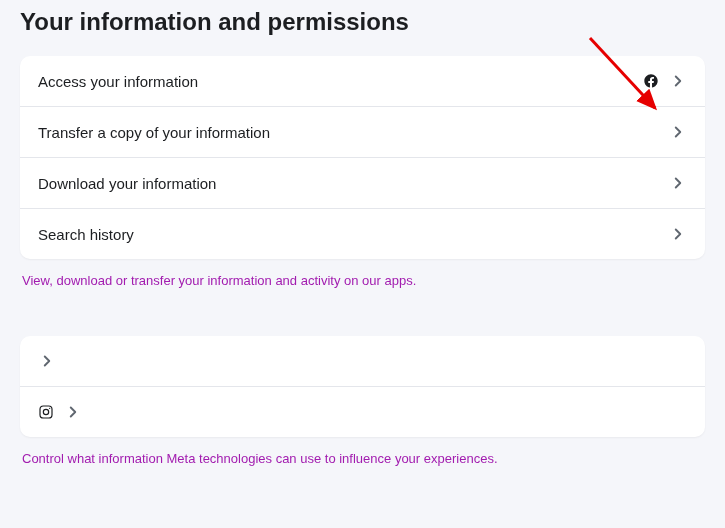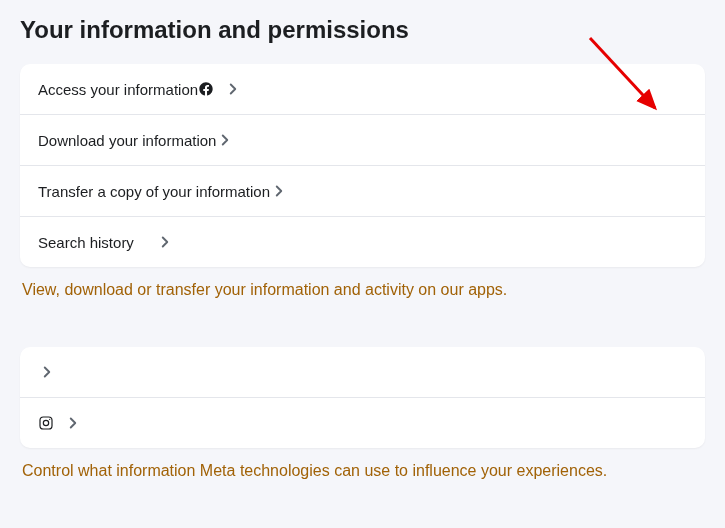--- a/index.html
+++ b/index.html
@@ -14,32 +14,32 @@
       height: 528px;
       padding: 0;
     }
     .container {
       padding: 0 20px;
     }
     .page-title {
       font-size: 24px;
       font-weight: 700;
       color: #1c1e21;
-      padding: 16px 0 20px 0;
+      padding: 8px 0 20px 0;
     }
     .card {
       background-color: #ffffff;
       border-radius: 10px;
       overflow: hidden;
       box-shadow: 0 1px 2px rgba(0,0,0,0.05);
     }
     .row {
       display: flex;
       align-items: center;
-      justify-content: flex-start;
+      justify-content: space-between;
       padding: 16px 18px;
       border-bottom: 1px solid #e4e6eb;
       cursor: pointer;
     }
     .row:last-child {
       border-bottom: none;
       gap: 22px;
     }
     .row-label {
       font-size: 15px;
@@ -53,22 +53,22 @@
     }
     .chevron {
       color: #606770;
       display: inline-flex;
     }
     .platform-icon {
       color: #1c1e21;
       display: inline-flex;
     }
     .helper-text {
-      font-size: 16px;
-      color: #a16207;
+      font-size: 13px;
+      color: #a21caf;
       padding: 14px 2px 0 2px;
     }
     .spacer {
       height: 48px;
     }
     .annotation-arrow {
       position: absolute;
       top: 28px;
       left: 580px;
       pointer-events: none;
@@ -93,32 +93,32 @@
         </span>
         <span class="chevron">
           <svg width="18" height="18" viewBox="0 0 24 24" fill="none" stroke="currentColor" stroke-width="2.5" stroke-linecap="round" stroke-linejoin="round">
             <polyline points="9 18 15 12 9 6"></polyline>
           </svg>
         </span>
       </span>
     </div>
 
     <div class="row">
-      <span class="row-label">Download your information</span>
+      <span class="row-label">Transfer a copy of your information</span>
       <span class="row-right">
         <span class="chevron">
           <svg width="18" height="18" viewBox="0 0 24 24" fill="none" stroke="currentColor" stroke-width="2.5" stroke-linecap="round" stroke-linejoin="round">
             <polyline points="9 18 15 12 9 6"></polyline>
           </svg>
         </span>
       </span>
     </div>
 
     <div class="row">
-      <span class="row-label">Transfer a copy of your information</span>
+      <span class="row-label">Download your information</span>
       <span class="row-right">
         <span class="chevron">
           <svg width="18" height="18" viewBox="0 0 24 24" fill="none" stroke="currentColor" stroke-width="2.5" stroke-linecap="round" stroke-linejoin="round">
             <polyline points="9 18 15 12 9 6"></polyline>
           </svg>
         </span>
       </span>
     </div>
 
     <div class="row">

